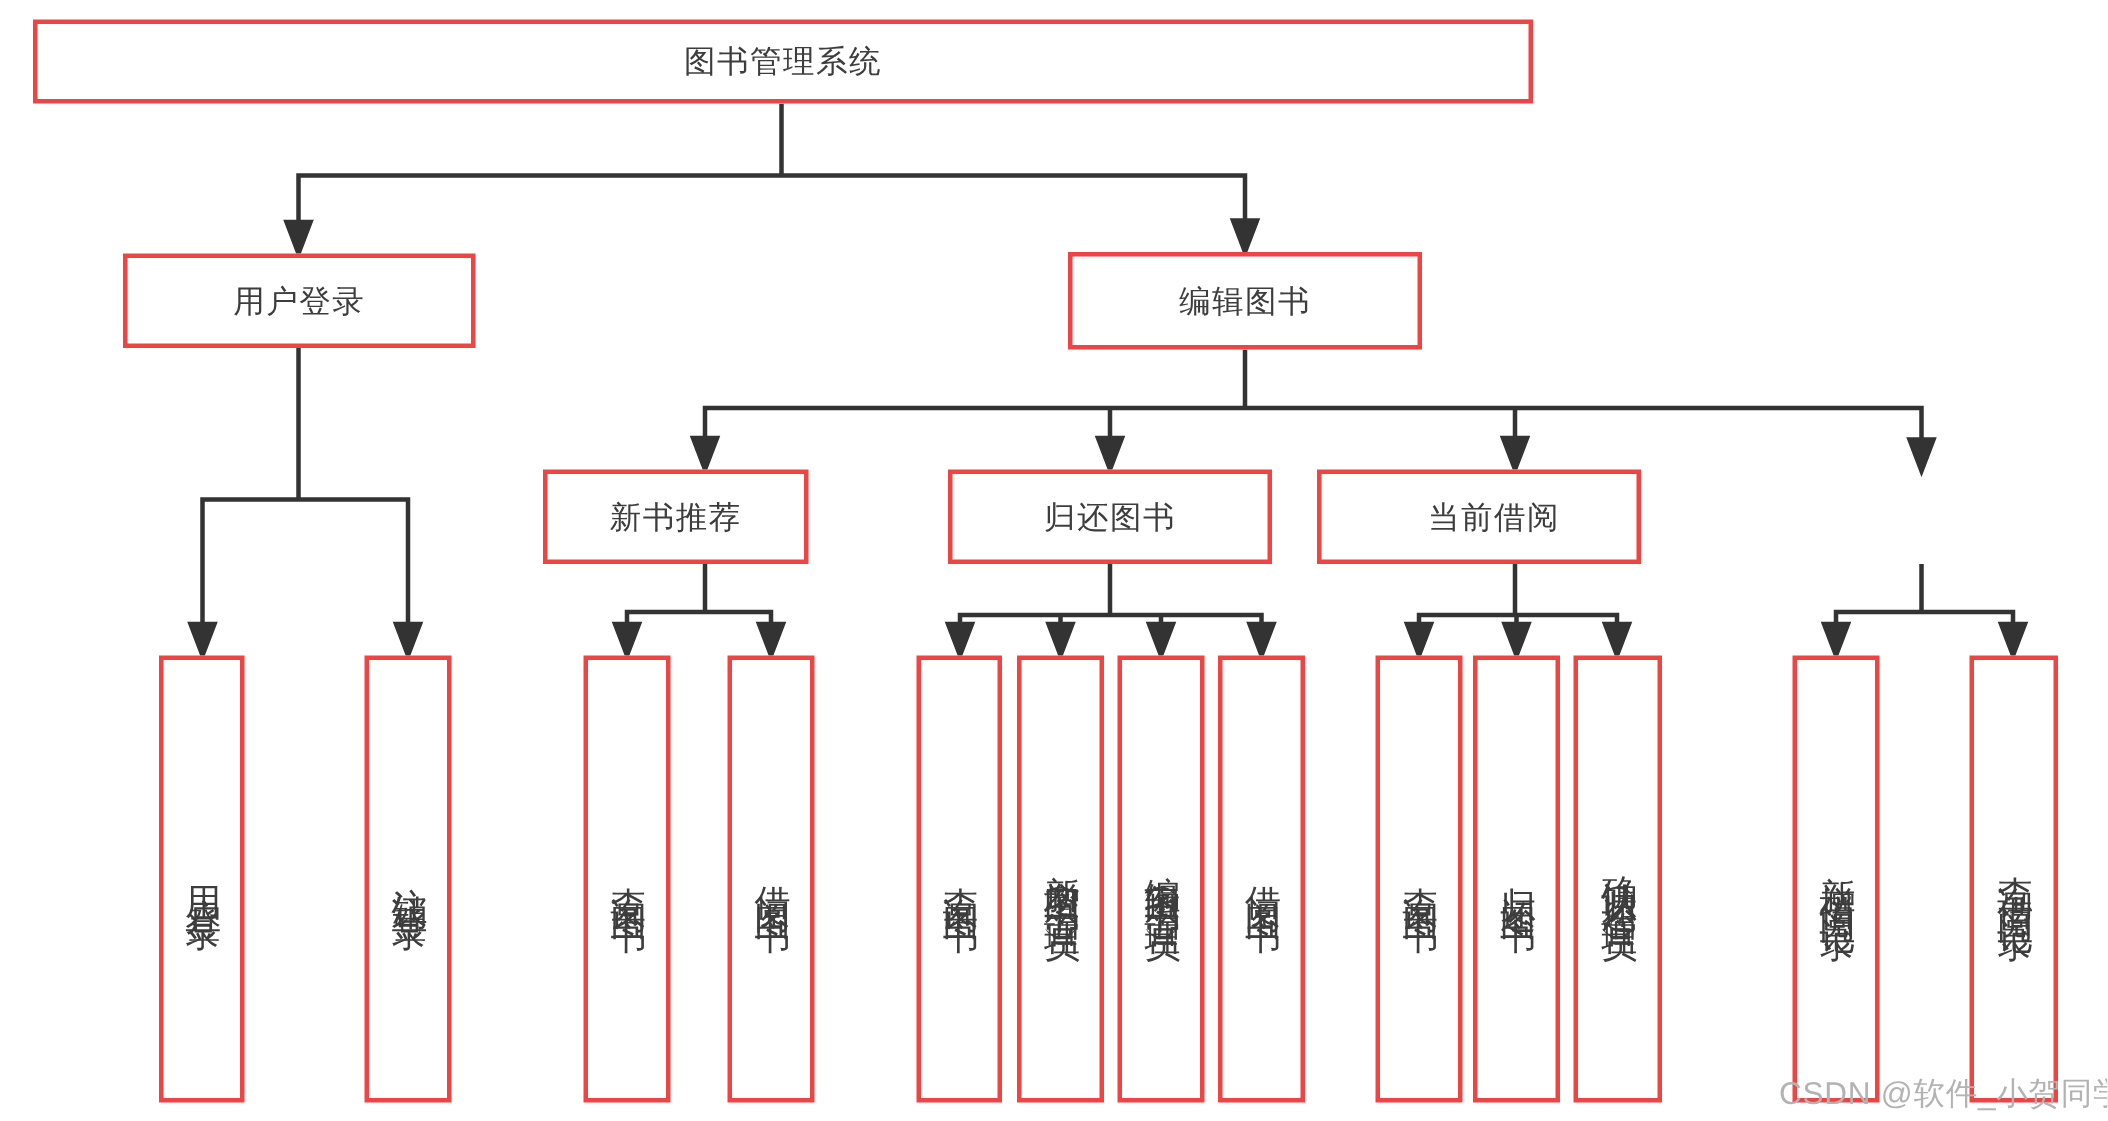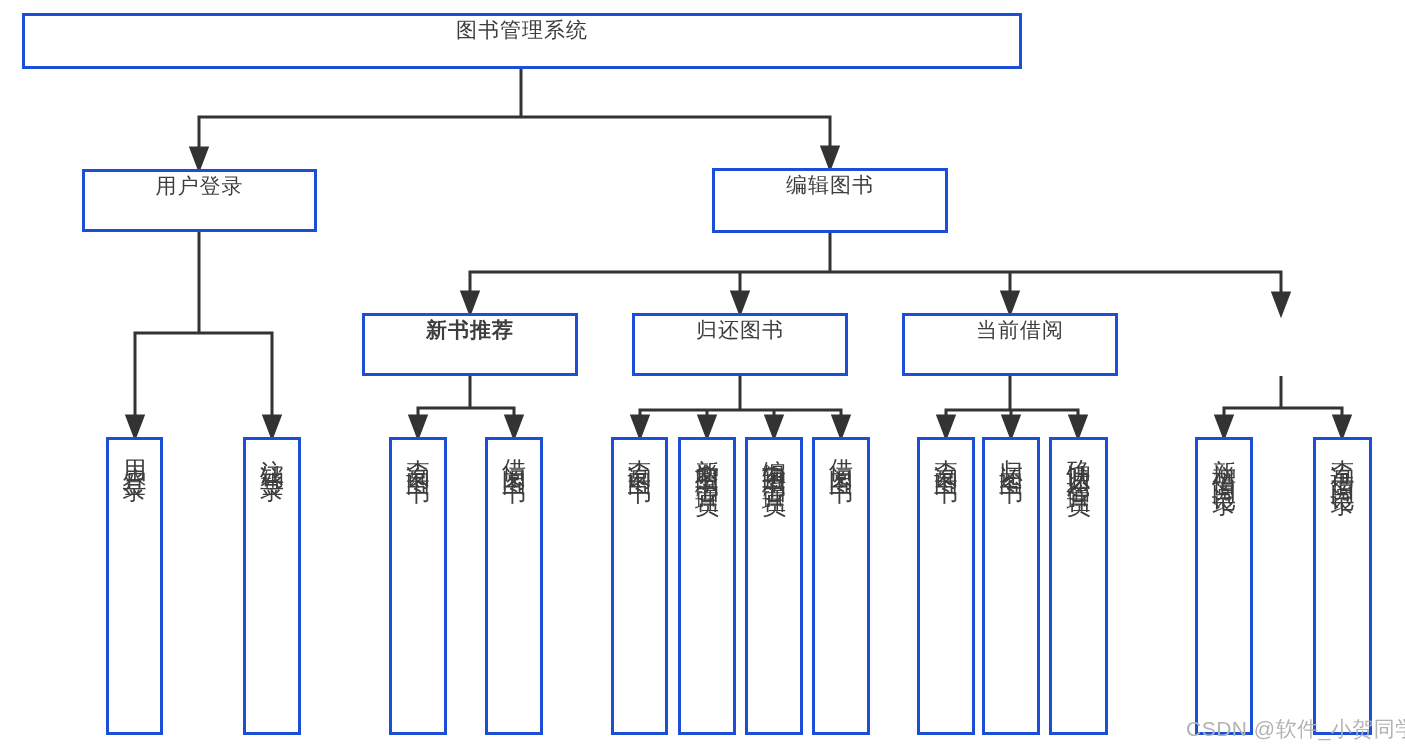--- a/index.html
+++ b/index.html
@@ -7,23 +7,24 @@
     position:relative;
     width:1405px;height:747px;
     background:#ffffff;
     overflow:hidden;
     font-family:"Liberation Sans", sans-serif;
   }
   #connectors{position:absolute;left:0;top:0;z-index:0;}
   .box{
     position:absolute;
     background:#ffffff;
-    border:3px solid #1d4ed8;
+    border:3px solid #ef4444;
     box-sizing:border-box;
     display:flex;
+    align-items:center;
     justify-content:center;
     z-index:1;
     color:#3d3d3d;
   }
   .box.h span{
     font-size:21px;
     letter-spacing:1px;
     white-space:nowrap;
   }
   .box.v span{
@@ -103,27 +104,27 @@
     <span>图书管理系统</span>
   </div>
 
   <div class="box h" style="left:82px;top:169px;width:235px;height:63px;">
     <span>用户登录</span>
   </div>
   <div class="box h" style="left:712px;top:168px;width:236px;height:65px;">
     <span>编辑图书</span>
   </div>
 
-  <div class="box h" style="left:362px;top:313px;width:216px;height:63px;font-weight:bold;">
+  <div class="box h" style="left:362px;top:313px;width:177px;height:63px;">
     <span>新书推荐</span>
   </div>
   <div class="box h" style="left:632px;top:313px;width:216px;height:63px;">
     <span>归还图书</span>
   </div>
-  <div class="box h" style="left:902px;top:313px;width:216px;height:63px;padding-left:20px;">
+  <div class="box h" style="left:878px;top:313px;width:216px;height:63px;padding-left:20px;">
     <span>当前借阅</span>
   </div>
 
   <div class="box v" style="left:106px;top:437px;width:57px;height:298px;">
     <span>用户登录</span>
   </div>
   <div class="box v" style="left:243px;top:437px;width:58px;height:298px;">
     <span>注销登录</span>
   </div>
 

